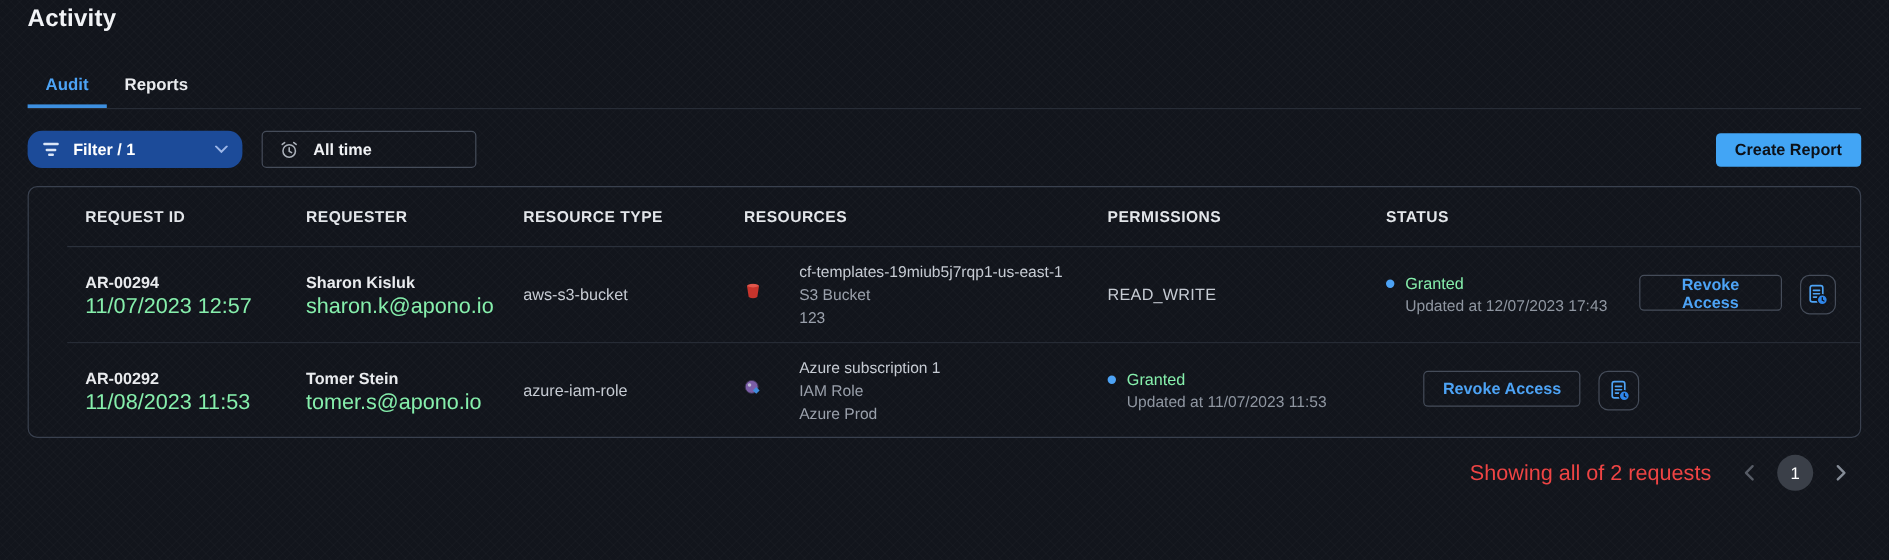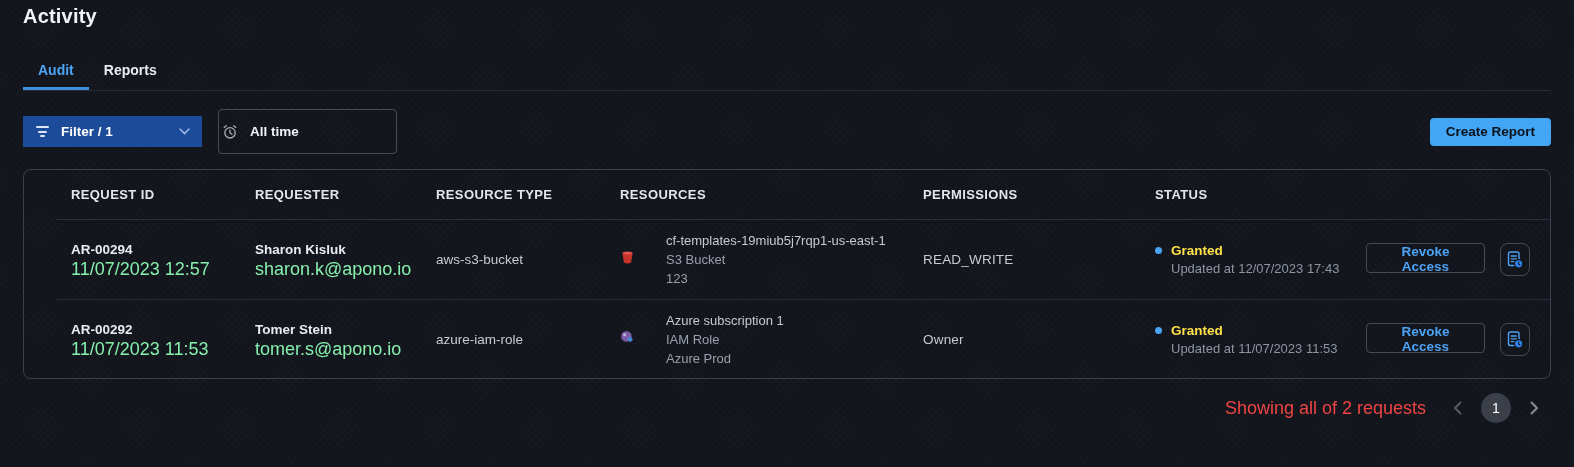--- a/index.html
+++ b/index.html
@@ -18,28 +18,28 @@
 
   
   .tabs { display:flex; margin-top:28px; border-bottom:1px solid #272c36; }
   .tab { padding:6px 15px 9px; font-size:14px; font-weight:600; color:#e9ebee;
          border-bottom:3px solid transparent; cursor:pointer; }
   .tab.active { color:#4da3f5; border-bottom-color:#3d8fe0; }
 
   
   .toolbar { display:flex; align-items:center; gap:16px; margin-top:18px; }
   .btn-filter { display:flex; align-items:center; height:31px; width:179px; padding:0 12px;
-                background:#1c4b99; border:none; border-radius:0; cursor:pointer; }
+                background:#1c4b99; border:none; border-radius:12px; cursor:pointer; }
   .btn-filter .label { color:#fff; font-size:13.5px; font-weight:700; margin-left:12px; }
   .btn-filter .chev { margin-left:auto; display:flex; }
   .filter-icon { display:flex; flex-direction:column; align-items:center; gap:2.5px; width:14px; }
   .filter-icon i { display:block; height:2px; background:#dbe6f7; border-radius:1px; }
   .filter-icon i:nth-child(1){ width:13px; } .filter-icon i:nth-child(2){ width:9px; } .filter-icon i:nth-child(3){ width:5px; }
 
-  .btn-time { display:flex; align-items:center; height:45px; width:179px; padding:0 3px;
+  .btn-time { display:flex; align-items:center; height:31px; width:179px; padding:0 14px;
               background:transparent; border:1px solid #454c59; border-radius:4px; cursor:pointer; }
   .btn-time .label { color:#f0f2f5; font-size:13.5px; font-weight:700; margin-left:12px; }
 
   .btn-create { margin-left:auto; height:28px; padding:0 16px; background:#42a5f5; color:#0c1118;
                 font-family:"Liberation Sans", sans-serif; font-size:13.5px; font-weight:700;
                 border:none; border-radius:4px; cursor:pointer; }
 
   
   .table { margin-top:15px; border:1px solid #39404e; border-radius:8px; overflow:hidden;padding-left:32px; }
   .tgrid { display:grid; grid-template-columns:184px 181px 184px 303px 232px 211px minmax(0,1fr);
@@ -58,21 +58,21 @@
   .provider-icon .glyph { display:none; }
   .provider-icon[data-provider="aws"] .aws-glyph { display:block; }
   .provider-icon[data-provider="azure"] .azure-glyph { display:block; }
   .res-lines .l1 { font-size:13px; color:#c6cbd3; line-height:19px; }
   .res-lines .l2 { font-size:13px; color:#9aa0ab; line-height:19px; }
 
   .perm { font-size:13.5px; color:#c6cbd3; letter-spacing:.2px; }
 
   .col-status .line1 { display:flex; align-items:center; }
   .status-dot { width:7px; height:7px; border-radius:50%; background:#4da3f5; margin-right:9px; }
-  .status-text { font-size:13.5px; font-weight:700; color:#fde047; }
+  .status-text { font-size:13.5px; font-weight:400; color:#86efac; }
   .status-sub { font-size:13px; color:#8f96a1; margin-left:16px; margin-top:3px; }
 
   .col-actions { display:flex; align-items:flex-start; justify-content:flex-end; gap:15px; }
   .btn-revoke { height:30px; padding:0 15px; background:transparent; border:1px solid #454c59;
                 border-radius:4px; color:#4da3f5; font-family:"Liberation Sans", sans-serif;
                 font-size:13.5px; font-weight:700; cursor:pointer; }
   .btn-history { width:34px; height:33px; background:transparent; border:1px solid #454c59;
                  border-radius:8px; display:flex; align-items:center; justify-content:center; cursor:pointer; }
 
   
@@ -185,21 +185,21 @@
                 <path d="M13.6 12 V14 L15 14.8" stroke="#0e1320" stroke-width="1.1" stroke-linecap="round"></path>
               </svg>
             </span>
           </button>
         </div>
       </div>
 
       <div class="tgrid row">
         <div>
           <div class="primary">AR-00292</div>
-          <div class="secondary">11/07/2023 11:53</div>
+          <div class="secondary">11/08/2023 11:53</div>
         </div>
         <div>
           <div class="primary">Tomer Stein</div>
           <div class="secondary">tomer.s@apono.io</div>
         </div>
         <div>
           <div class="rtype">azure-iam-role</div>
         </div>
         <div class="col-resources">
           <span class="provider-icon" data-provider="azure">
@@ -211,23 +211,20 @@
                 <path d="M10.2 6.6 L13 9.4 L10.2 12.2 L7.4 9.4 Z" fill="#3f8cdd"></path>
                 <circle cx="4.6" cy="4.8" r="1.5" fill="#cdd3e2" opacity="0.8"></circle>
               </svg>
             </span>
           </span>
           <div class="res-lines">
             <div class="l1">Azure subscription 1</div>
             <div class="l2">IAM Role</div>
             <div class="l2">Azure Prod</div>
           </div>
-        </div>
-        <div>
-          <div class="perm">Owner</div>
         </div>
         <div class="col-status">
           <div class="line1">
             <span class="status-dot"></span>
             <span class="status-text">Granted</span>
           </div>
           <div class="status-sub">Updated at 11/07/2023 11:53</div>
         </div>
         <div class="col-actions">
           <button class="btn-revoke">Revoke Access</button>

